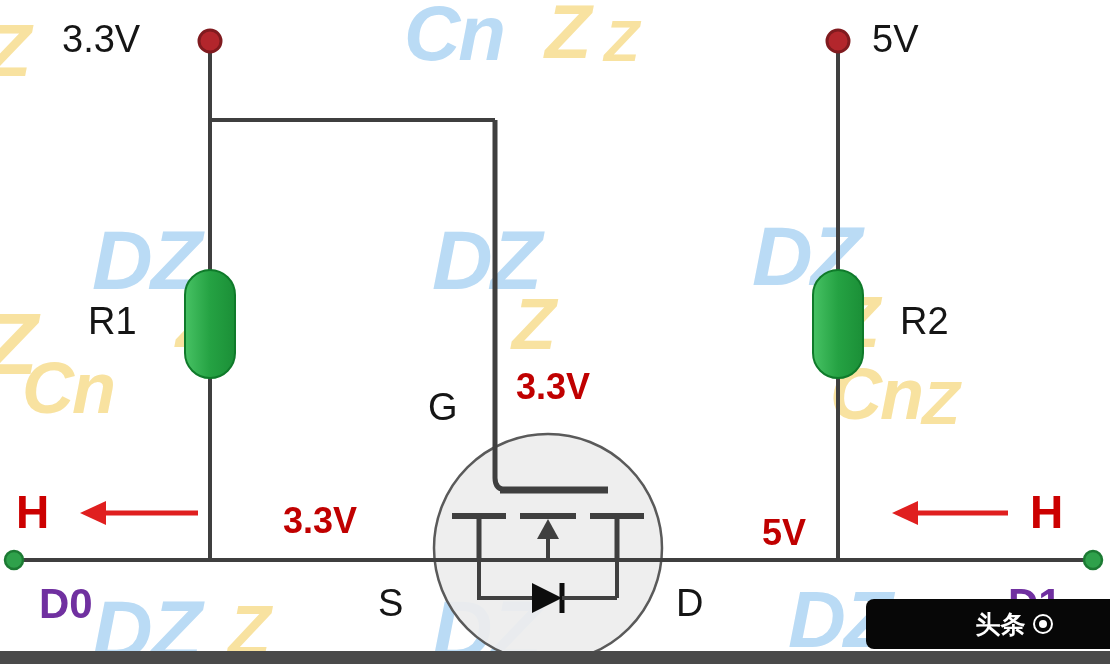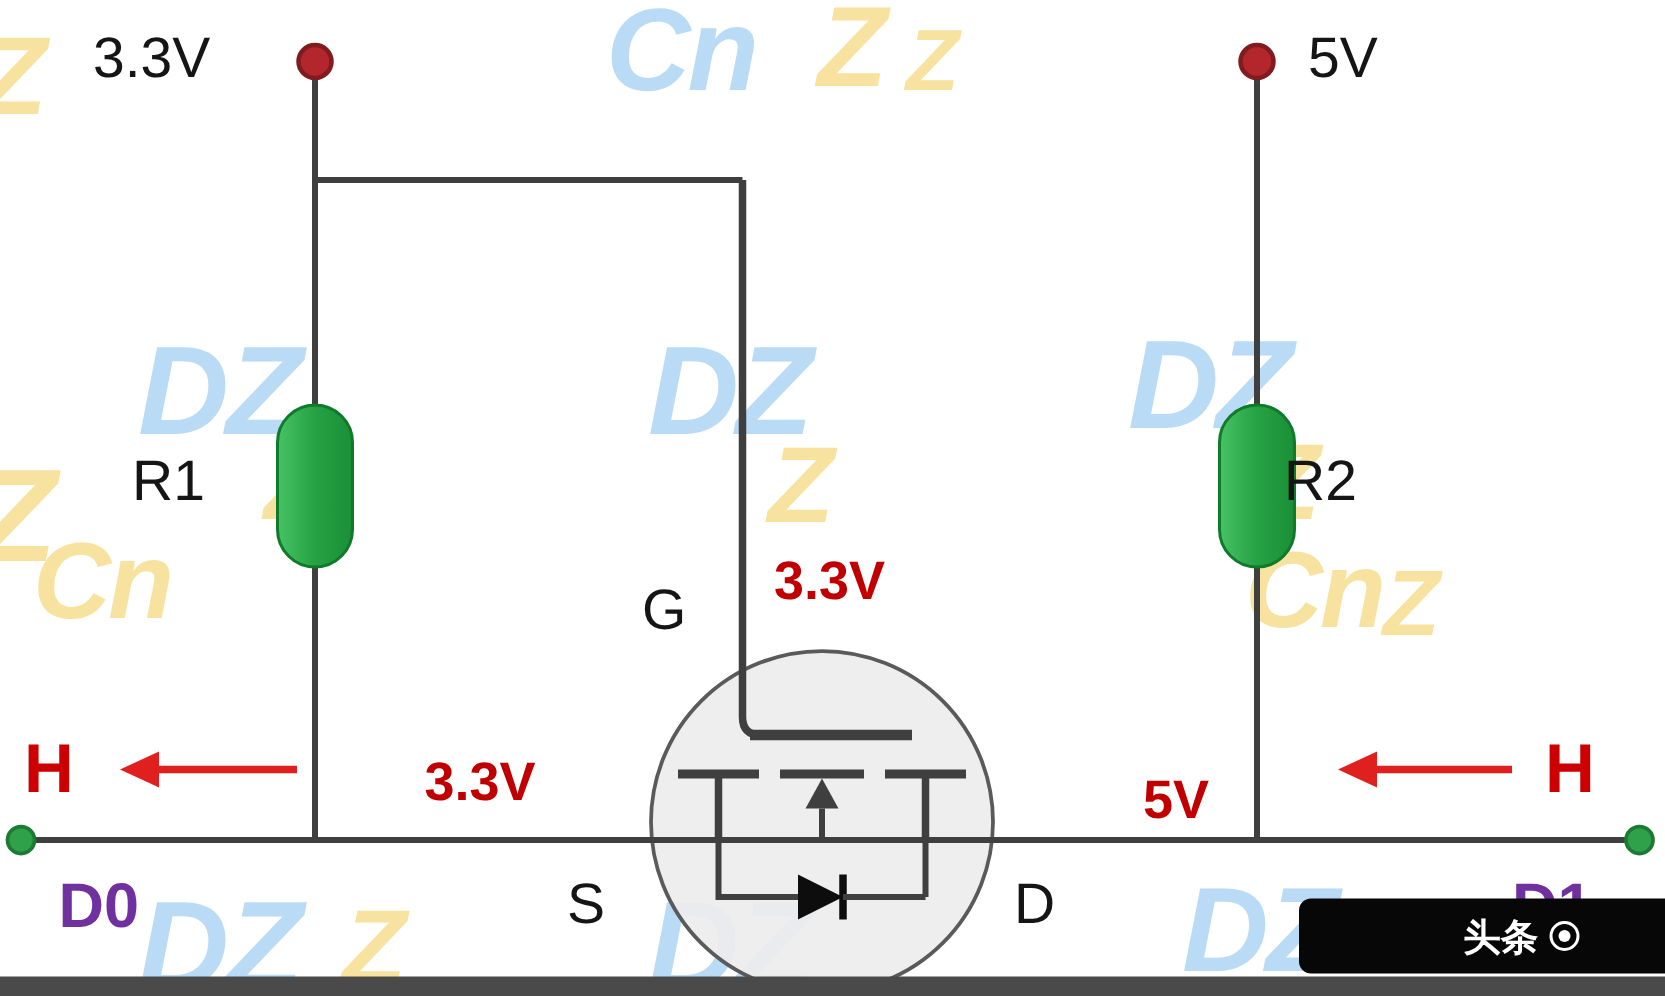--- a/index.html
+++ b/index.html
@@ -114,21 +114,21 @@
       <polygon points="80,513 106,501 106,525" fill="#e01f1f"></polygon>
       <path d="M916,513 H1008" stroke="#e01f1f" stroke-width="5" fill="none"></path>
       <polygon points="892,513 918,501 918,525" fill="#e01f1f"></polygon>
     </g>
   </svg>
 
   <div class="lbl lbl-black" style="left:62px;top:20px;">3.3V</div>
   <div class="lbl lbl-black" style="left:872px;top:20px;">5V</div>
 
   <div class="lbl lbl-black" style="left:88px;top:302px;">R1</div>
-  <div class="lbl lbl-black" style="left:856px;top:302px;">R2</div>
+  <div class="lbl lbl-black" style="left:900px;top:302px;">R2</div>
 
   <div class="lbl lbl-black" style="left:428px;top:388px;">G</div>
   <div class="lbl lbl-red" style="left:516px;top:368px;">3.3V</div>
 
   <div class="lbl lbl-red" style="left:283px;top:502px;">3.3V</div>
   <div class="lbl lbl-red" style="left:762px;top:514px;">5V</div>
 
   <div class="lbl lbl-h" style="left:16px;top:488px;">H</div>
   <div class="lbl lbl-h" style="left:1030px;top:488px;">H</div>
 

